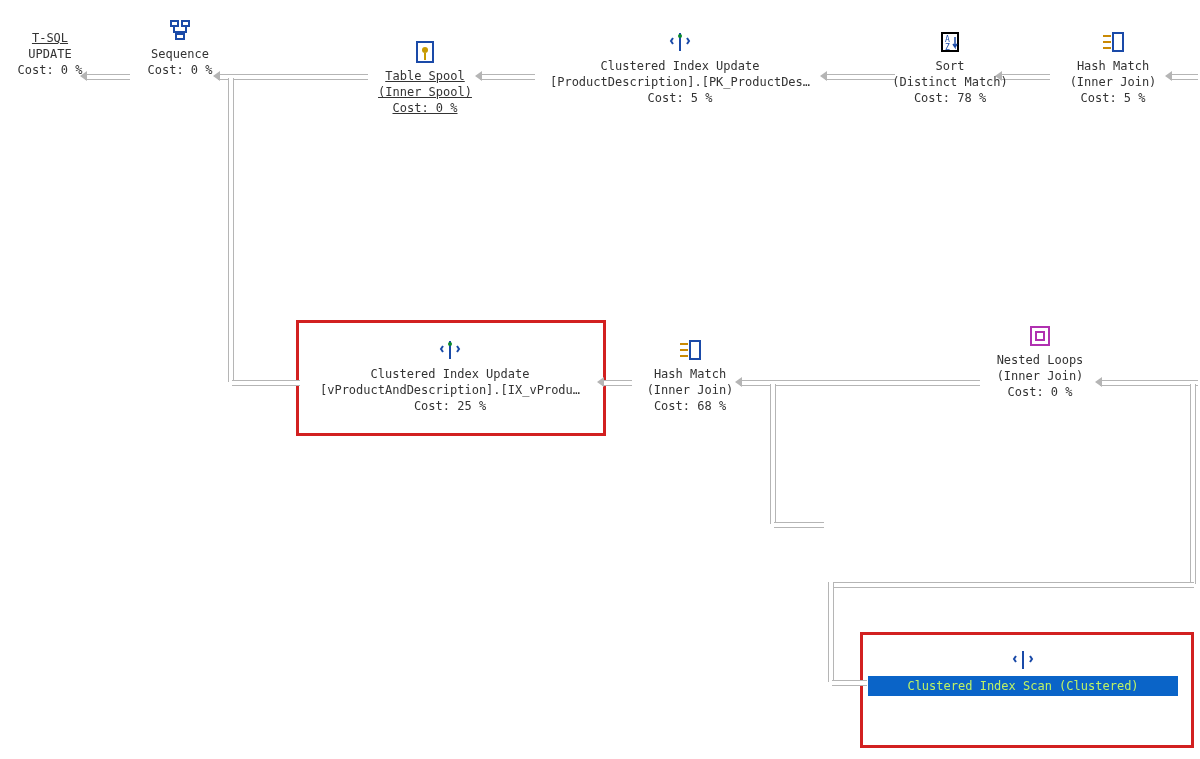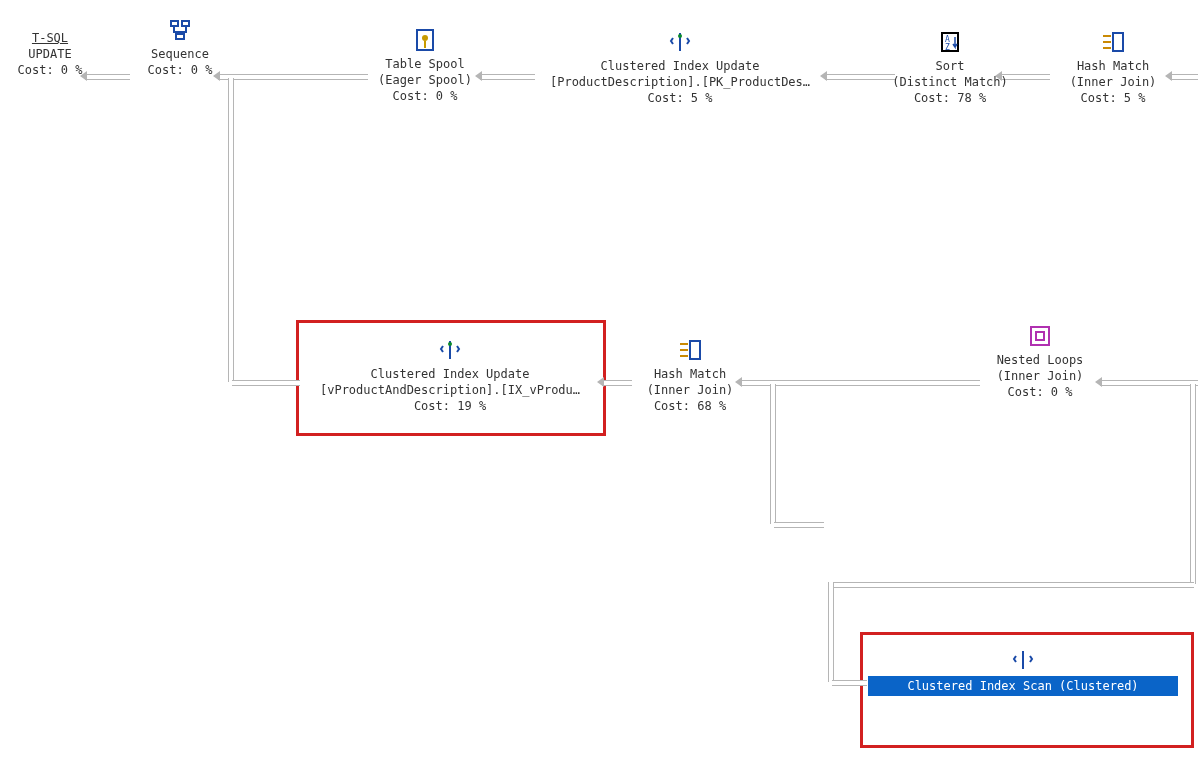--- a/index.html
+++ b/index.html
@@ -1,21 +1,21 @@
 <!DOCTYPE html>
 <html><head>
 <meta charset="utf-8">
 <style>
   html,body{margin:0;padding:0;background:#fff;font-family:Consolas,monospace;font-size:12px;color:#333;}
   #canvas{position:relative;width:1076px;height:759px;}
   .node{position:absolute;text-align:center;}
   .icon{width:24px;height:24px;margin:0 auto 4px;display:block;}
   .lbl{white-space:pre;line-height:1.35;}
   
-  .sel .lbl{background:#0a64c8;color:#ffffff;padding:2px 17px;}
+  .sel .lbl{background:#0a64c8;color:#bef264;padding:2px 17px;}
   
   .hilite{position:absolute;border:3px solid #d22020;}
   
   .hline{position:absolute;height:4px;background:#fff;border-top:1px solid #b5b5b5;border-bottom:1px solid #b5b5b5;}
   .vline{position:absolute;width:4px;background:#fff;border-left:1px solid #b5b5b5;border-right:1px solid #b5b5b5;}
   .ahead{position:absolute;width:0;height:0;border-top:5px solid transparent;border-bottom:5px solid transparent;border-right:7px solid #b5b5b5;}
 </style>
 </head>
 <body>
 
@@ -72,28 +72,28 @@
     <svg class="icon" viewBox="0 0 24 24">
         <rect x="3" y="3" width="7" height="5" fill="none" stroke="#1a4aa8" stroke-width="2"></rect>
         <rect x="14" y="3" width="7" height="5" fill="none" stroke="#1a4aa8" stroke-width="2"></rect>
         <path d="M6 8v6h12V8" fill="none" stroke="#1a4aa8" stroke-width="2"></path>
         <rect x="8" y="16" width="8" height="5" fill="none" stroke="#1a4aa8" stroke-width="2"></rect>
       </svg>
     <span class="lbl">Sequence</span><br>
     <span class="lbl">Cost: 0 %</span>
   </div>
 
-  <div class="node" style="left:365px;top:28px;width:120px;">
+  <div class="node" style="left:365px;top:40px;width:120px;text-decoration:underline;">
     <svg class="icon" viewBox="0 0 24 24">
         <rect x="4" y="2" width="16" height="20" fill="none" stroke="#1a4aa8" stroke-width="2"></rect>
         <circle cx="12" cy="10" r="3" fill="#c79a00"></circle>
         <path d="M12 13v7" stroke="#c79a00" stroke-width="2"></path>
       </svg>
     <span class="lbl">Table Spool</span><br>
-    <span class="lbl">(Eager Spool)</span><br>
+    <span class="lbl">(Inner Spool)</span><br>
     <span class="lbl">Cost: 0 %</span>
   </div>
 
   <div class="node" style="left:535px;top:30px;width:290px;">
     <svg class="icon" viewBox="0 0 24 24">
         <path d="M12 3v18M5 8l-2 3 2 3M19 8l2 3-2 3" stroke="#1a4aa8" stroke-width="2" fill="none"></path>
         <circle cx="12" cy="6" r="2" fill="#0a8a2a"></circle>
       </svg>
     <span class="lbl">Clustered Index Update</span><br>
     <span class="lbl">[ProductDescription].[PK_ProductDes…</span><br>
@@ -122,21 +122,21 @@
     <span class="lbl">Cost: 5 %</span>
   </div>
 
   <div class="node" style="left:300px;top:338px;width:300px;">
     <svg class="icon" viewBox="0 0 24 24">
         <path d="M12 3v18M5 8l-2 3 2 3M19 8l2 3-2 3" stroke="#1a4aa8" stroke-width="2" fill="none"></path>
         <circle cx="12" cy="6" r="2" fill="#0a8a2a"></circle>
       </svg>
     <span class="lbl">Clustered Index Update</span><br>
     <span class="lbl">[vProductAndDescription].[IX_vProdu…</span><br>
-    <span class="lbl">Cost: 19 %</span>
+    <span class="lbl">Cost: 25 %</span>
   </div>
 
   <div class="node" style="left:630px;top:338px;width:120px;">
     <svg class="icon" viewBox="0 0 24 24">
         <rect x="12" y="3" width="10" height="18" fill="none" stroke="#1a4aa8" stroke-width="2"></rect>
         <path d="M2 6h8m-8 6h8m-8 6h8" stroke="#ca8a04" stroke-width="2"></path>
       </svg>
     <span class="lbl">Hash Match</span><br>
     <span class="lbl">(Inner Join)</span><br>
     <span class="lbl">Cost: 68 %</span>

